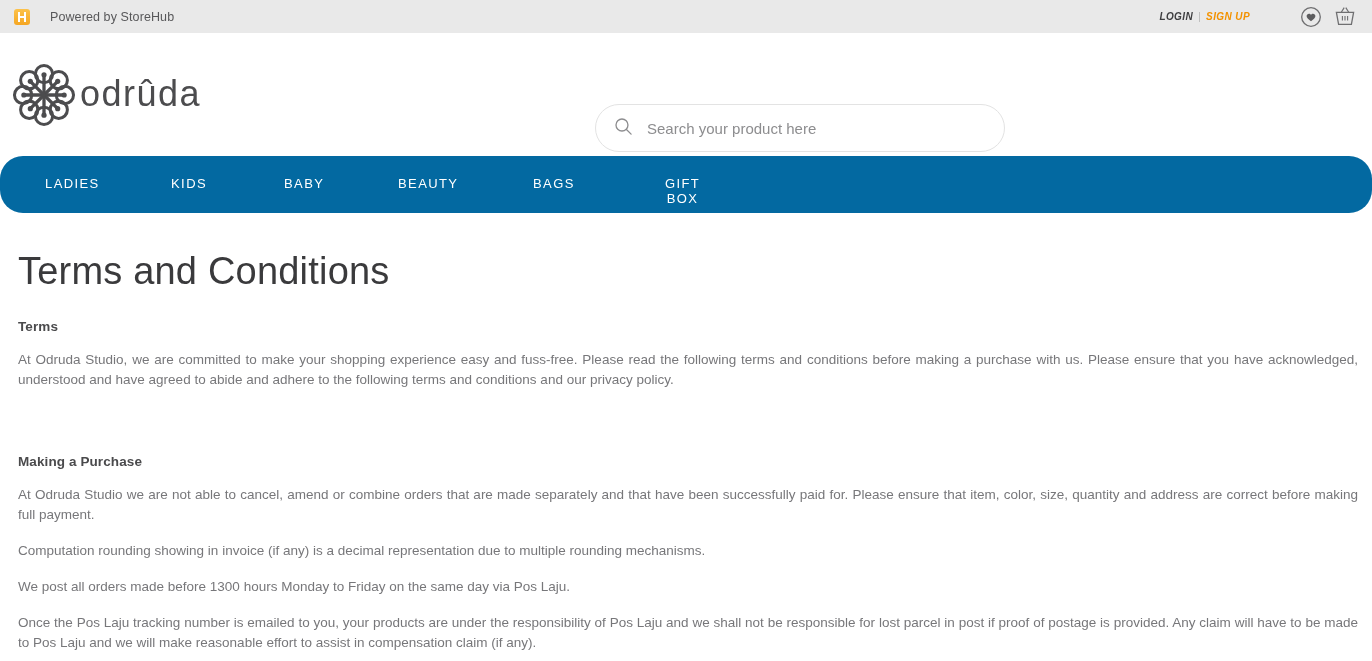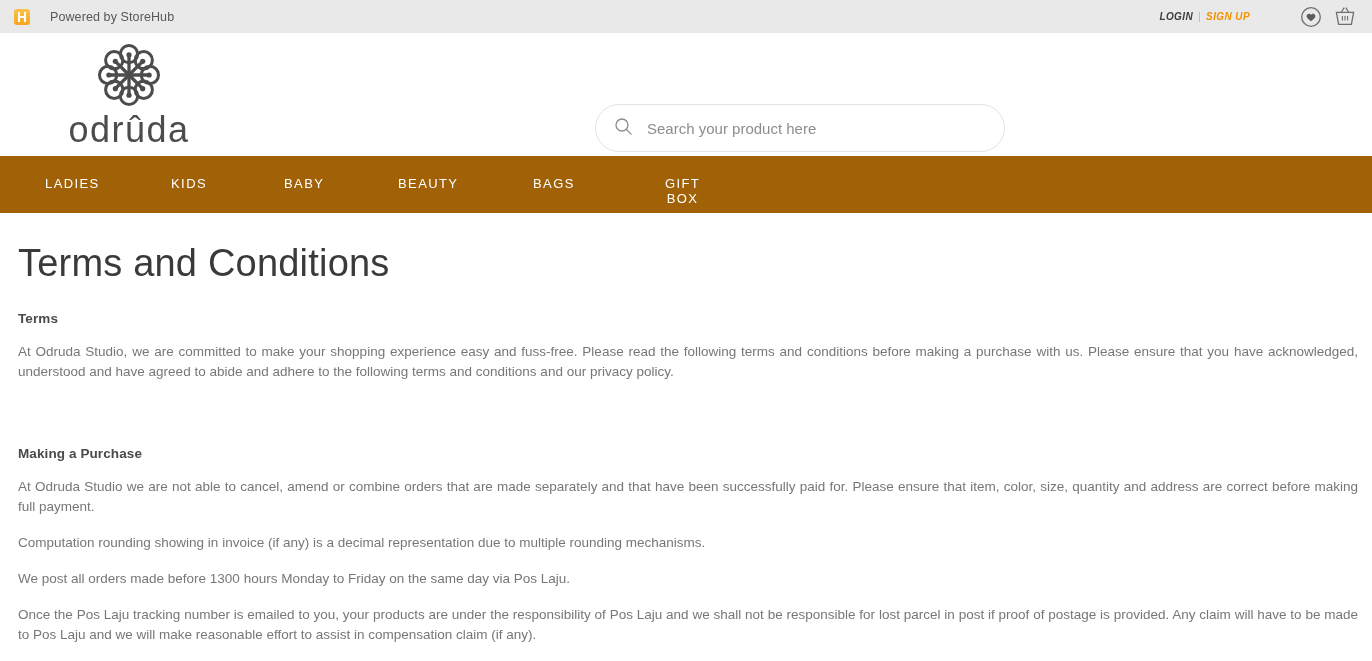--- a/index.html
+++ b/index.html
@@ -87,21 +87,21 @@
   .header {
     height: 123px;
     background: #ffffff;
     display: flex;
     align-items: center;
     position: relative;
   }
   .logo-wrap {
     width: 250px;
     display: flex;
-    flex-direction: column;
+    flex-direction: row;
     align-items: center;
     padding-left: 8px;
   }
   .logo-mark { width: 72px; height: 72px; }
   .logo-text {
     font-family: "Liberation Sans", sans-serif;
     font-size: 36px;
     letter-spacing: 1.5px;
     color: #4c4c4e;
     margin-top: -2px;
@@ -176,21 +176,21 @@
 
   
   .content {
     padding: 24px 14px 0 18px;
   }
   .page-title {
     font-size: 38px;
     font-weight: 300;
     color: #3a3a3c;
     letter-spacing: .2px;
-    margin: 6px 0 26px 0;
+    margin: 14px 0 26px 0;
     line-height: 1.1;
   }
   .sec-head {
     font-size: 13.5px;
     font-weight: bold;
     color: #4a4a4c;
     margin: 0 0 16px 0;
     letter-spacing: .1px;
   }
   .para {
@@ -285,21 +285,21 @@
           <circle cx="8.4" cy="8.4" r="6.3" fill="none" stroke="#8d8d8f" stroke-width="1.4"></circle>
           <line x1="13.1" y1="13.1" x2="18" y2="18" stroke="#8d8d8f" stroke-width="1.4" stroke-linecap="round"></line>
         </svg>
       </span>
       <input type="text" placeholder="Search your product here" style="">
     </div>
   </div>
 
 </div>
 
-<div class="navbar" id="navbar" style="position: relative; background: #a16207;">
+<div class="navbar" id="navbar" style="position: relative; background: #0369a1; border-radius: 23px;">
     <span class="nav-item" style="position: absolute; left: 45px; width: 50px; top: 20px;">LADIES</span>
     <span class="nav-item" style="position: absolute; left: 170px; width: 37px; top: 20px; text-align: right;">KIDS</span>
     <span class="nav-item" style="position: absolute; left: 284px; width: 39px; top: 20px;">BABY</span>
     <span class="nav-item" style="position: absolute; left: 398px; width: 58px; top: 20px;">BEAUTY</span>
     <span class="nav-item" style="position: absolute; left: 533px; width: 40px; top: 20px;">BAGS</span>
     <span class="nav-item" style="position: absolute; left: 652px; width: 61px; top: 20px;">GIFT BOX</span>
   </div>
 
 <div class="content">
   <h1 class="page-title">Terms and Conditions</h1>

